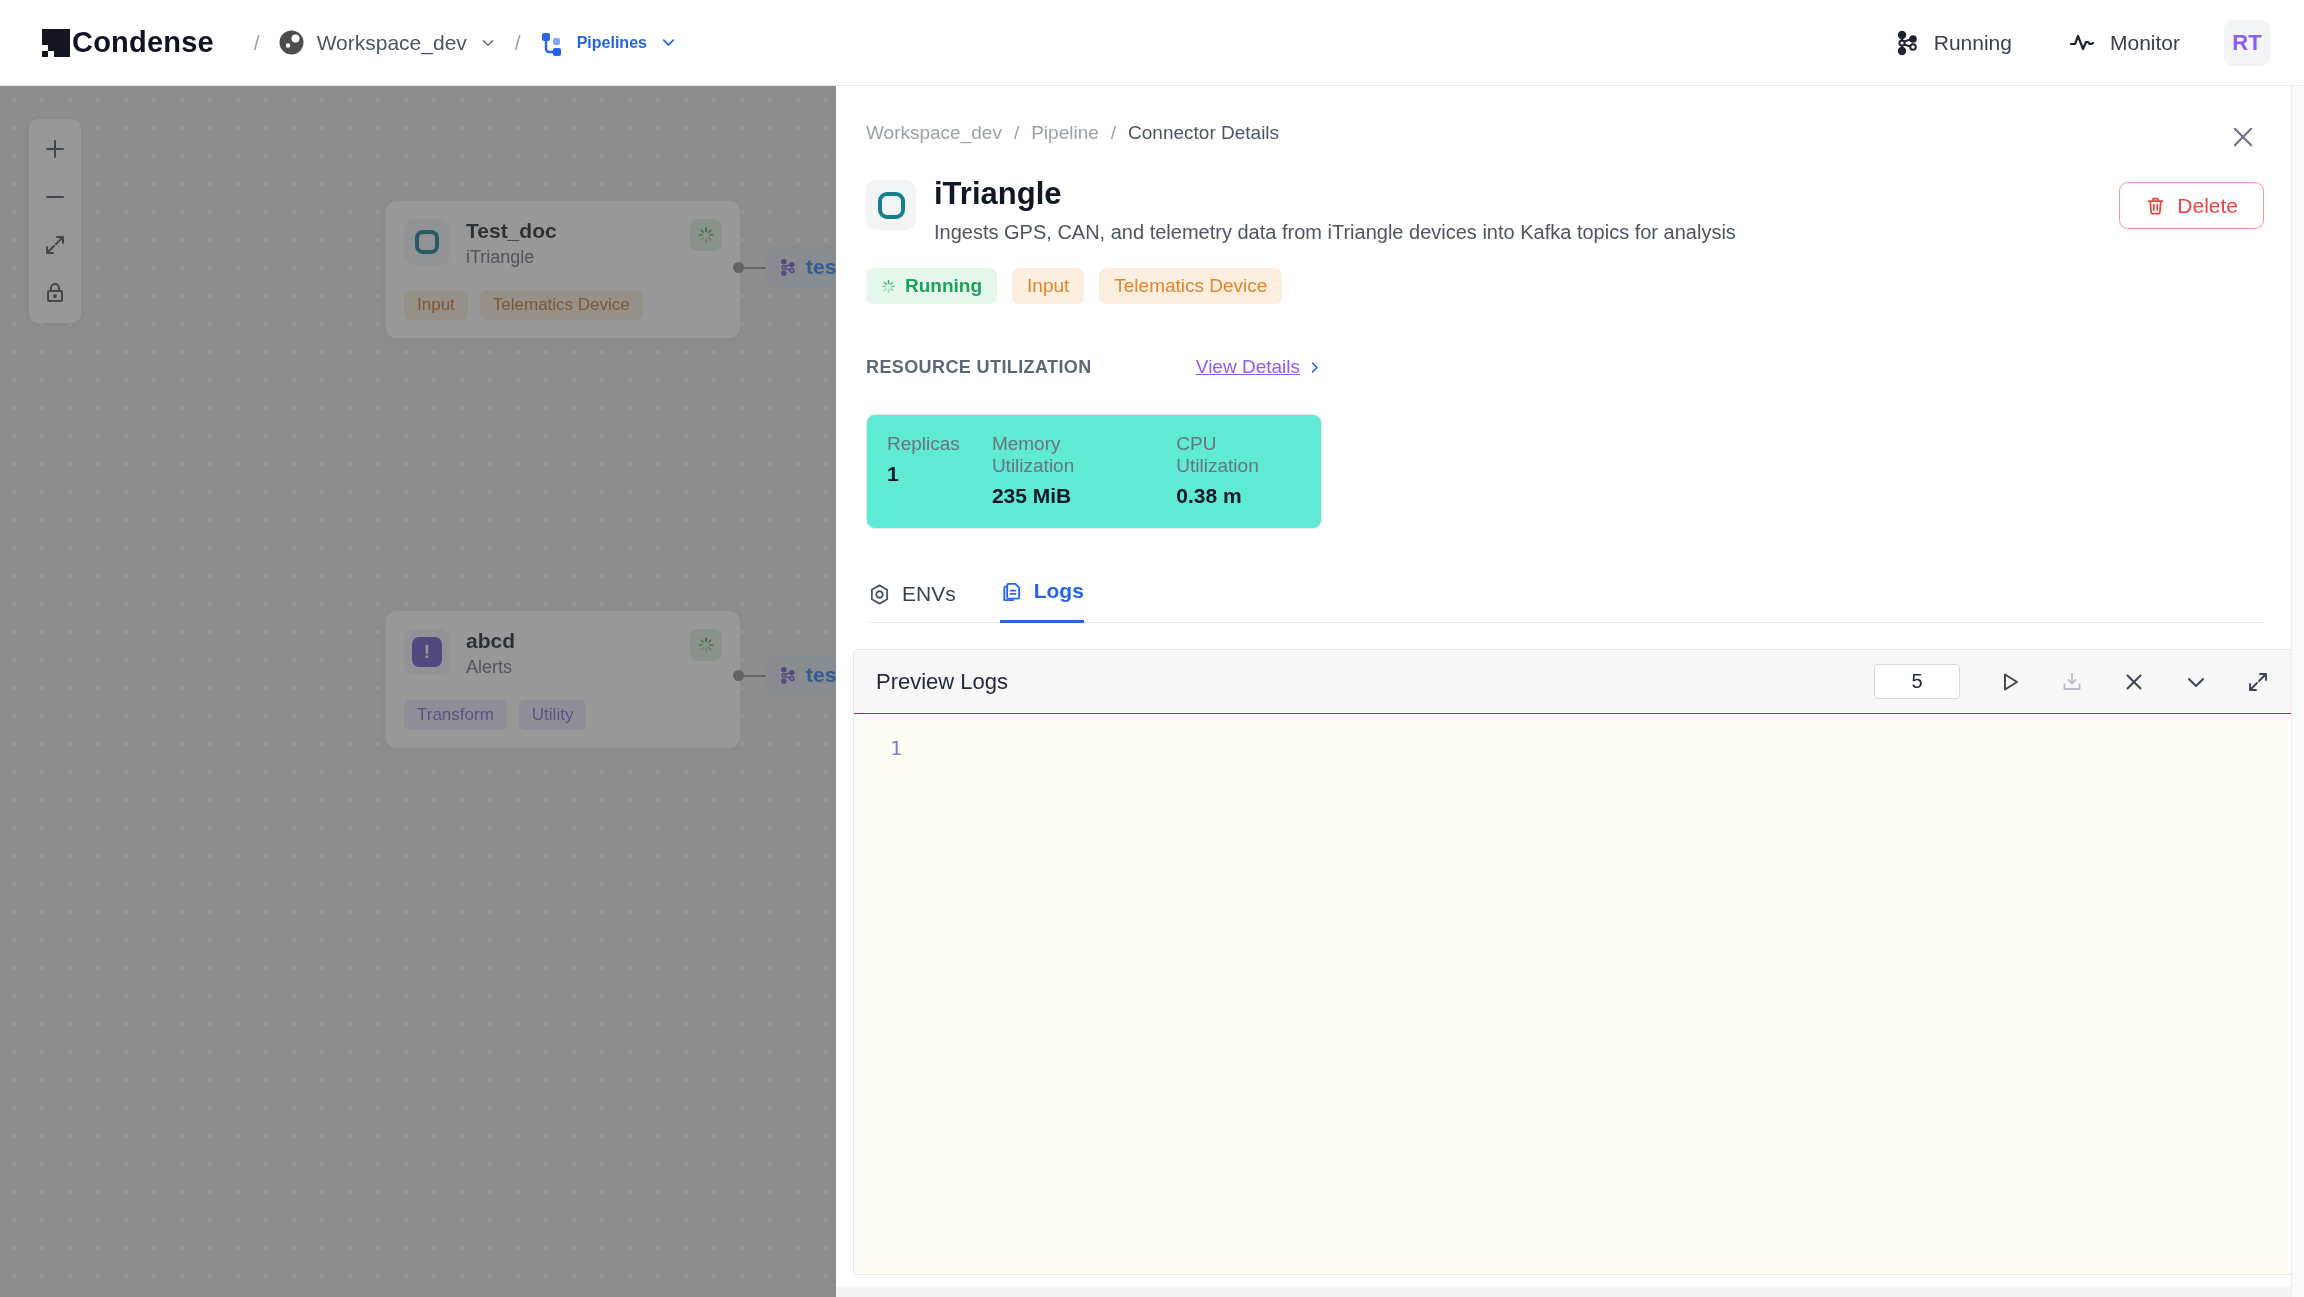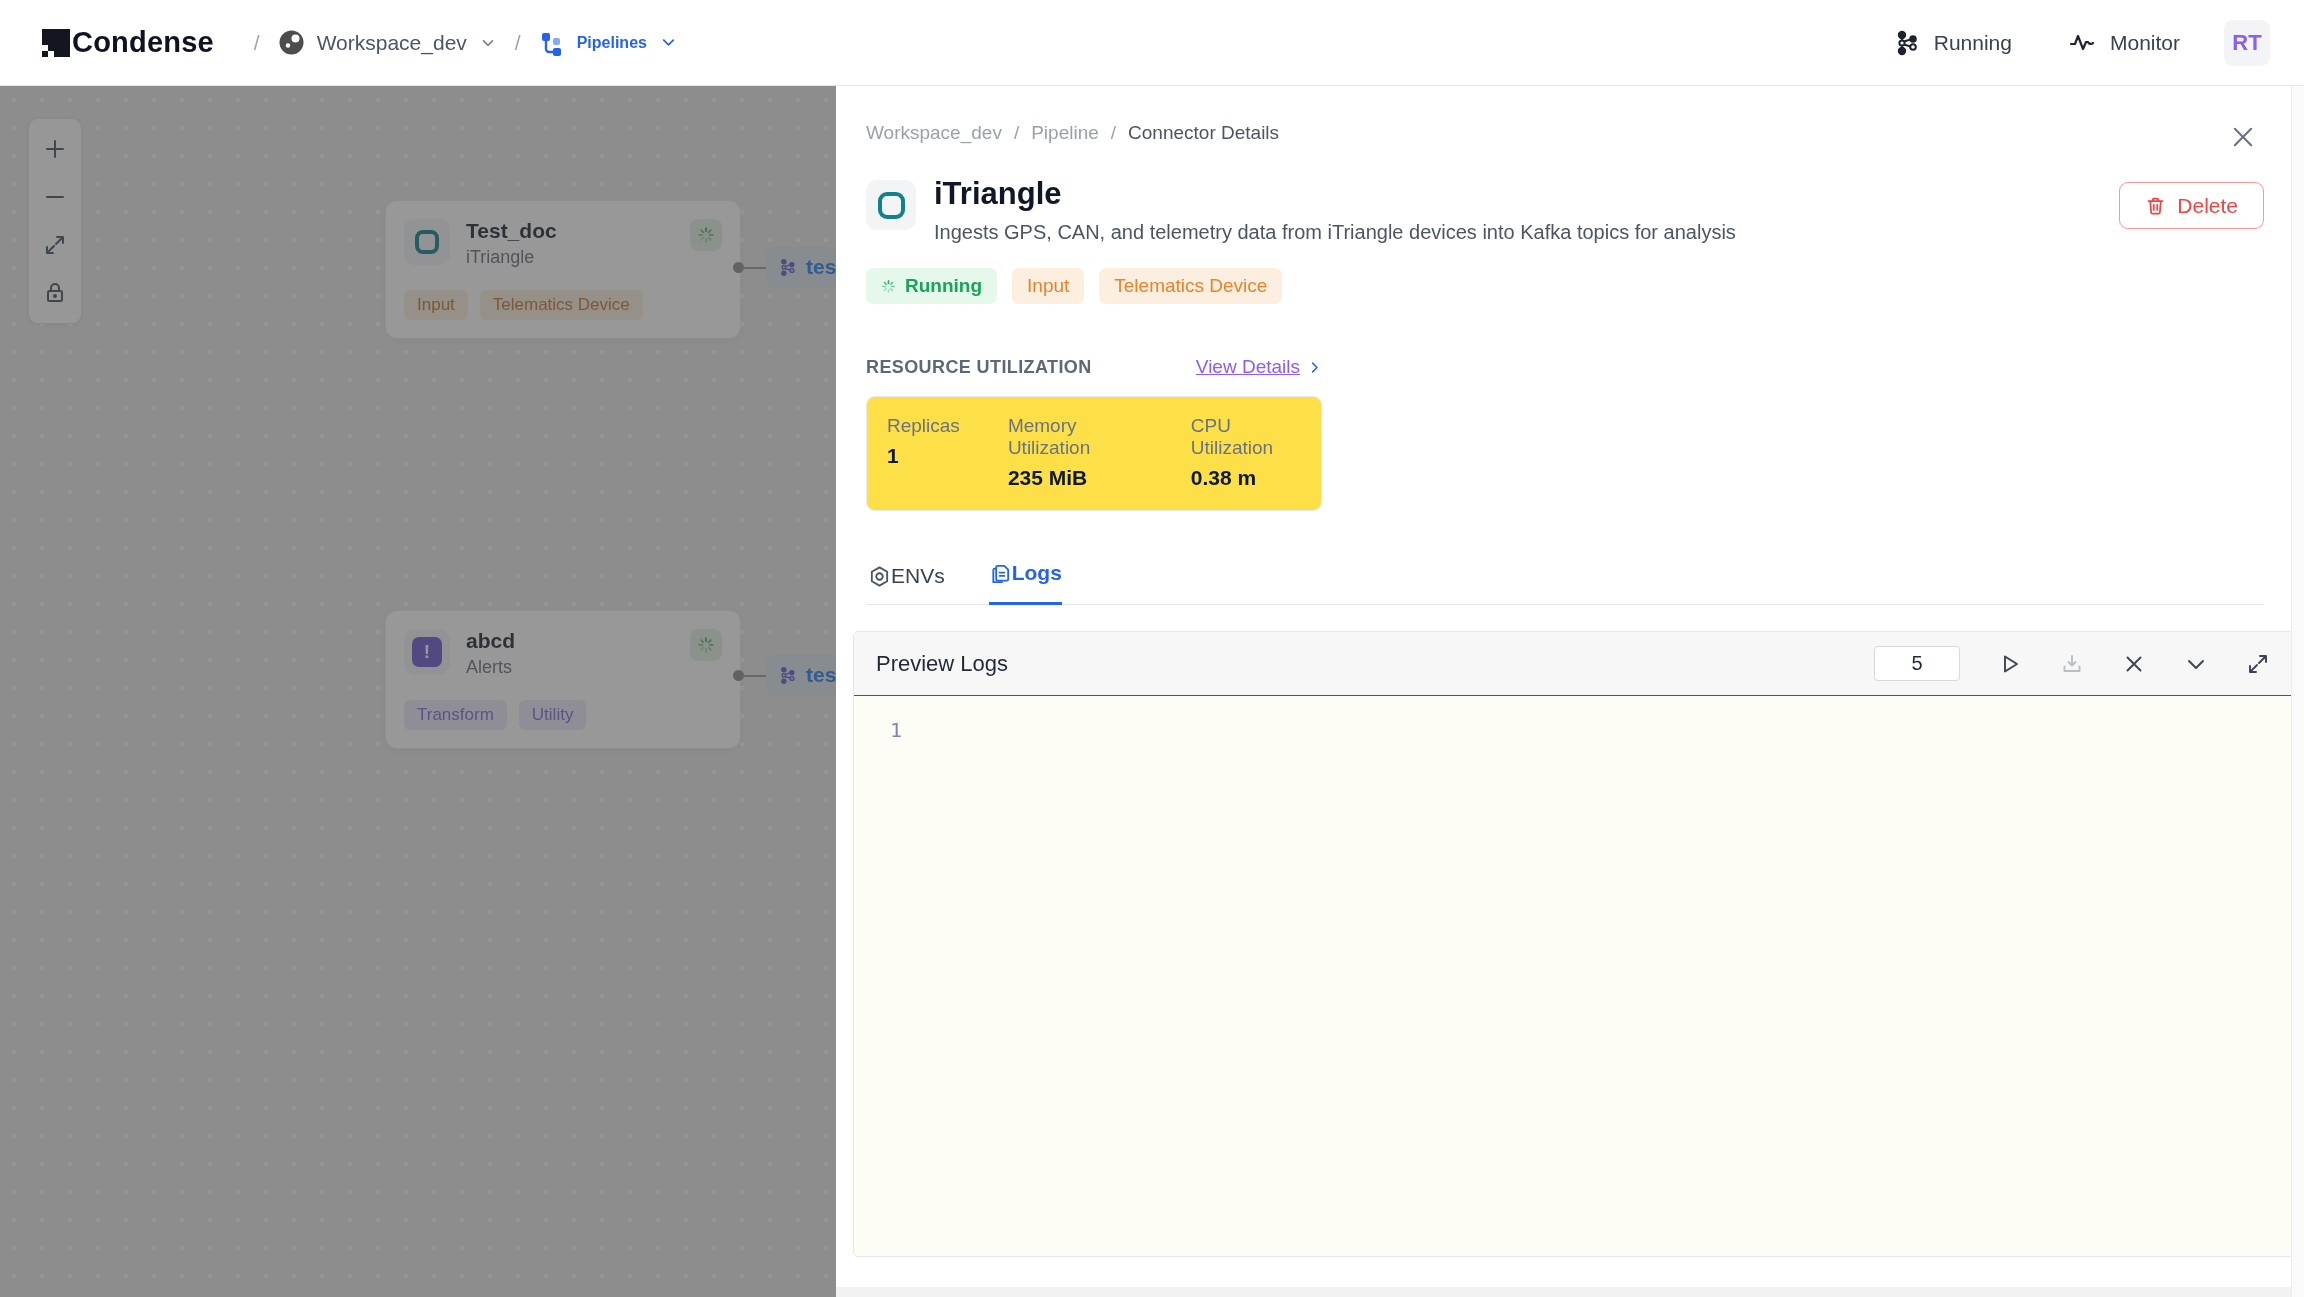--- a/index.html
+++ b/index.html
@@ -82,27 +82,27 @@
   .badge-row { display:flex; align-items:center; gap:15px; margin-top:24px; }
   .badge { font-size:19px; font-weight:600; padding:7px 15px; border-radius:7px; display:flex; align-items:center; gap:9px; }
   .badge-running { background:#e6f8ec; color:#18a45b; }
   .badge-orange { background:#fcefdf; color:#e8832c; font-weight:500; }
 
   .resource { margin-top:52px; width:456px; }
   .resource-head { display:flex; align-items:center; justify-content:space-between; }
   .resource-heading { font-size:18px; font-weight:700; letter-spacing:.4px; color:#5d6877; }
   .view-details { display:flex; align-items:center; gap:7px; color:#8b5cf6; font-size:19px; font-weight:500; cursor:pointer; }
   .view-details span { text-decoration:underline; }
-  .resource-box { margin-top:18px; border:1px solid #e7e9ec; background:#fde047; border-radius:9px;
-    display:flex; gap:48px; padding:18px 20px 20px 20px; }
+  .resource-box { margin-top:36px; border:1px solid #e7e9ec; background:#5eead4; border-radius:9px;
+    display:flex; gap:32px; padding:18px 20px 20px 20px; }
   .metric-label { font-size:19px; color:#6b7280; }
   .metric-value { font-size:21px; font-weight:600; color:#111827; margin-top:7px; }
 
   .tabs { display:flex; align-items:flex-end; gap:44px; margin-top:50px; border-bottom:1px solid #e7e8ea; padding-left:2px; }
-  .tab { display:flex; align-items:center; font-size:21px; padding-bottom:17px; cursor:pointer; margin-bottom:-1px; }
+  .tab { display:flex; align-items:center; gap:11px; font-size:21px; padding-bottom:17px; cursor:pointer; margin-bottom:-1px; }
   .tab-inactive { color:#374151; }
   .tab-active { color:#2563eb; font-weight:600; border-bottom:3px solid #2563eb; }
 
   .logs-card { margin-top:26px; width:1442px; margin-left:-13px; border:1px solid #e7e7e7; border-radius:5px; overflow:hidden; }
   .logs-head { height:64px; background:#f7f7f8; border-bottom:1px solid #a21caf;
     display:flex; align-items:center; justify-content:space-between; padding:0 24px 0 22px; }
   .logs-title { font-size:22px; font-weight:500; color:#1f2937; }
   .logs-tools { display:flex; align-items:center; gap:38px; }
   .lines-input { width:86px; height:35px; border:1px solid #d9d9d9; border-radius:4px; text-align:center;
     font-size:20px; color:#1f2937; background:#fff; font-family:"Liberation Sans", sans-serif; }

